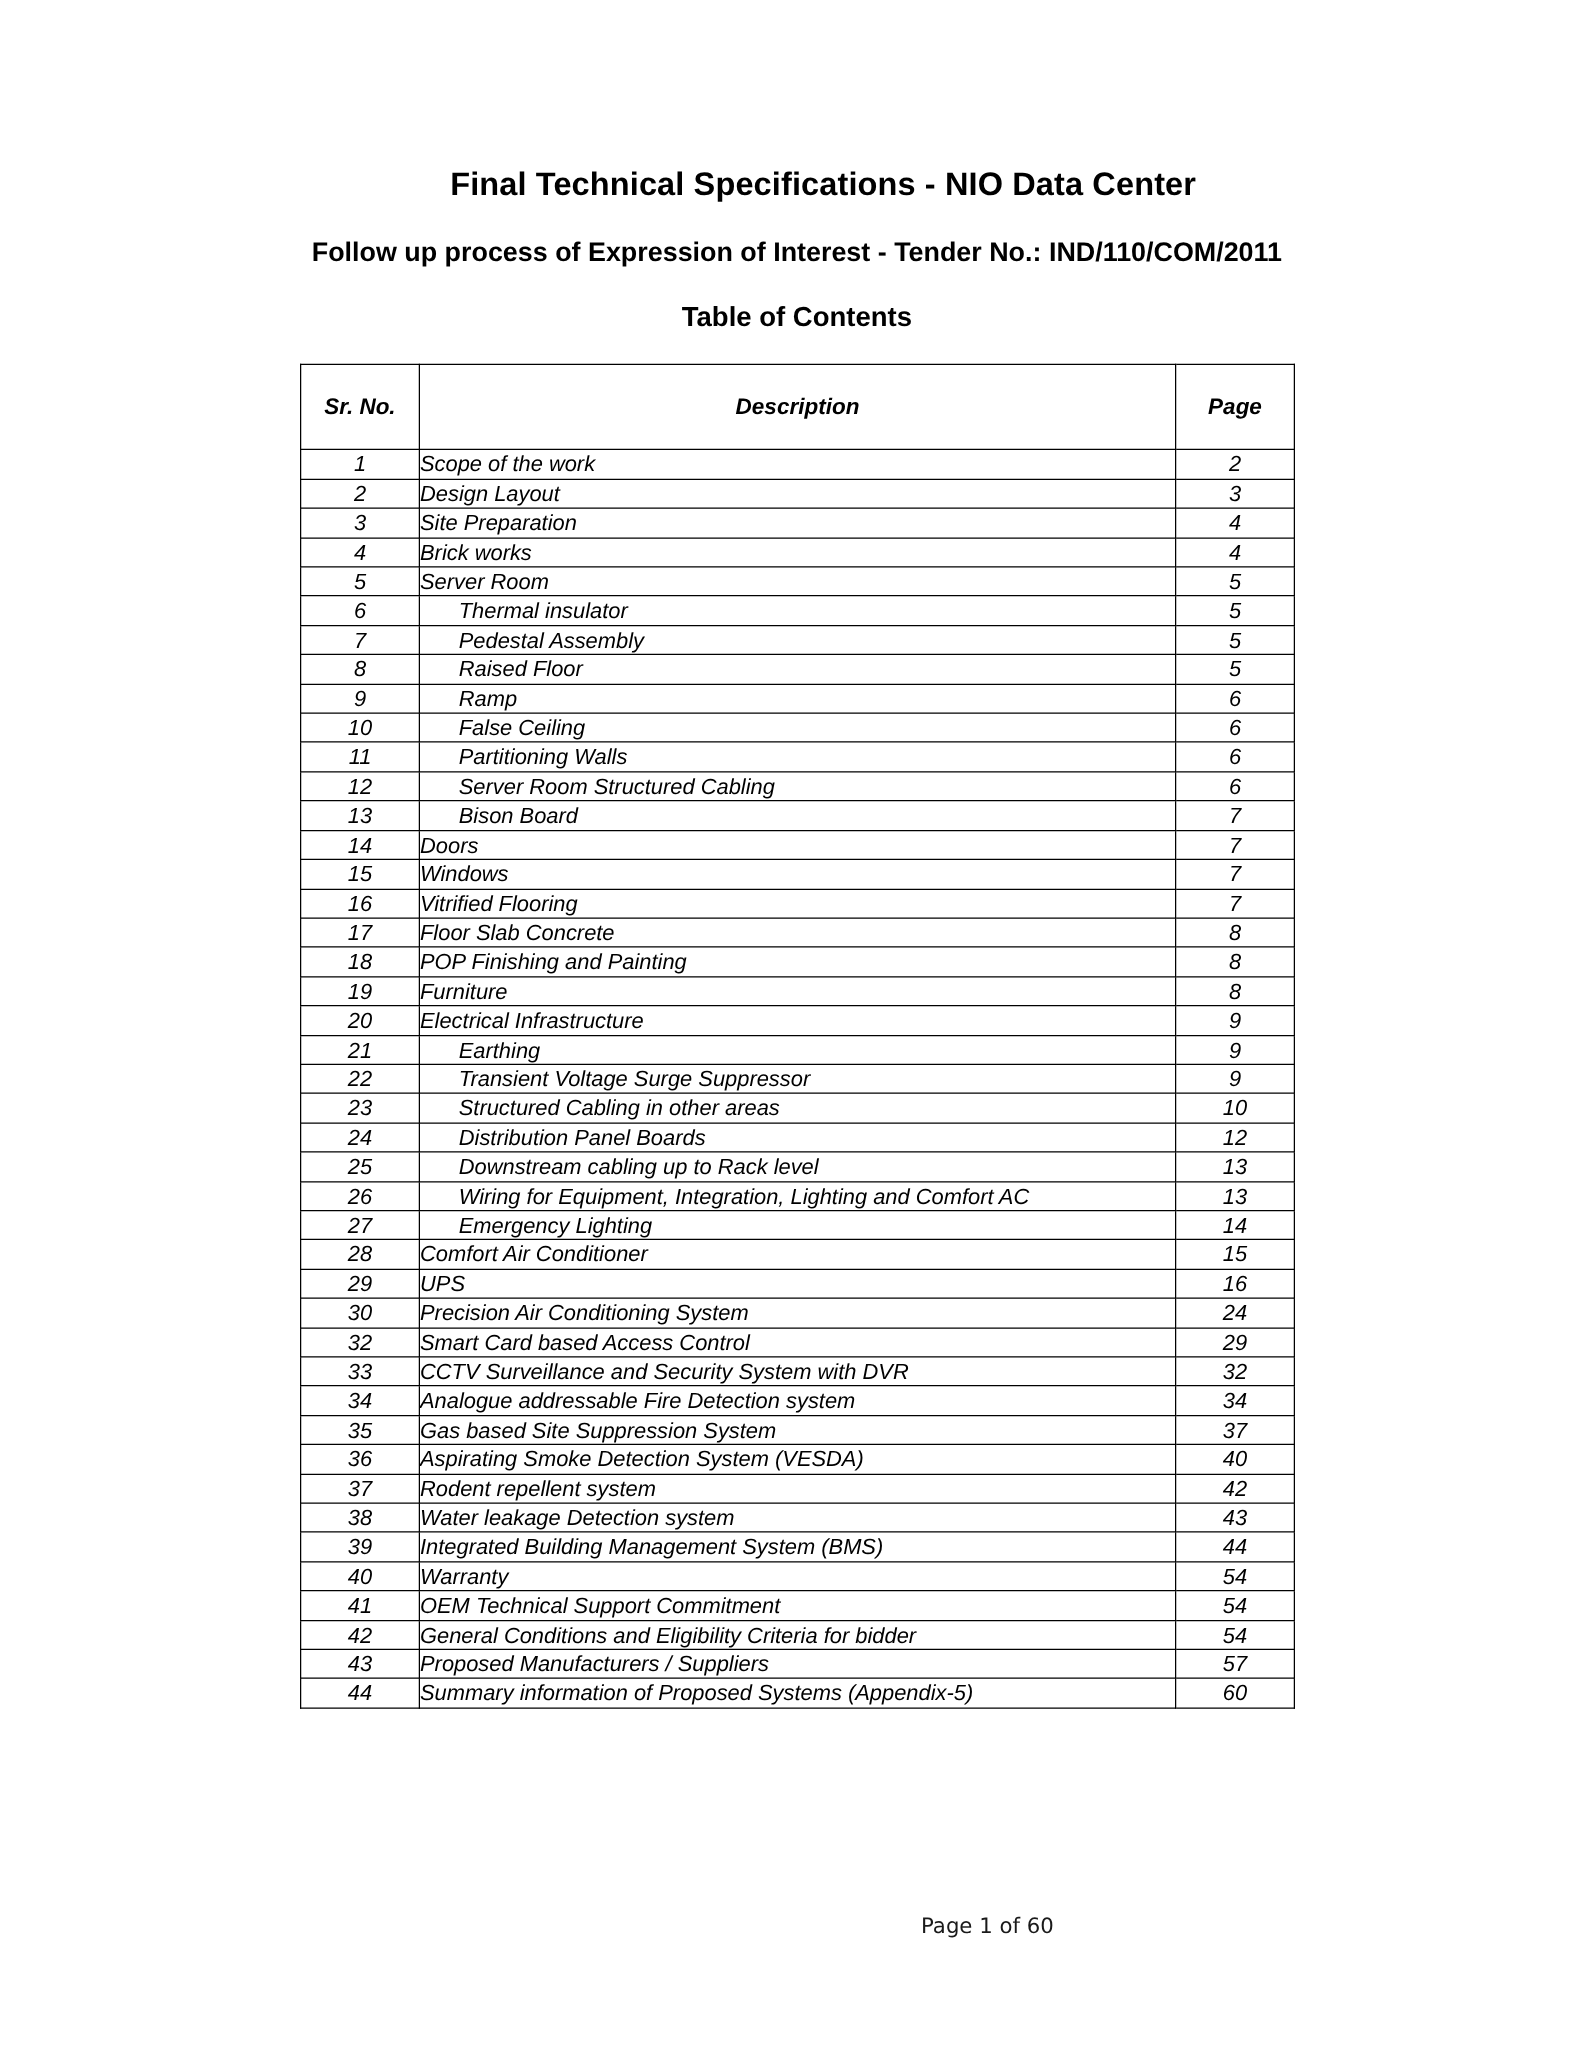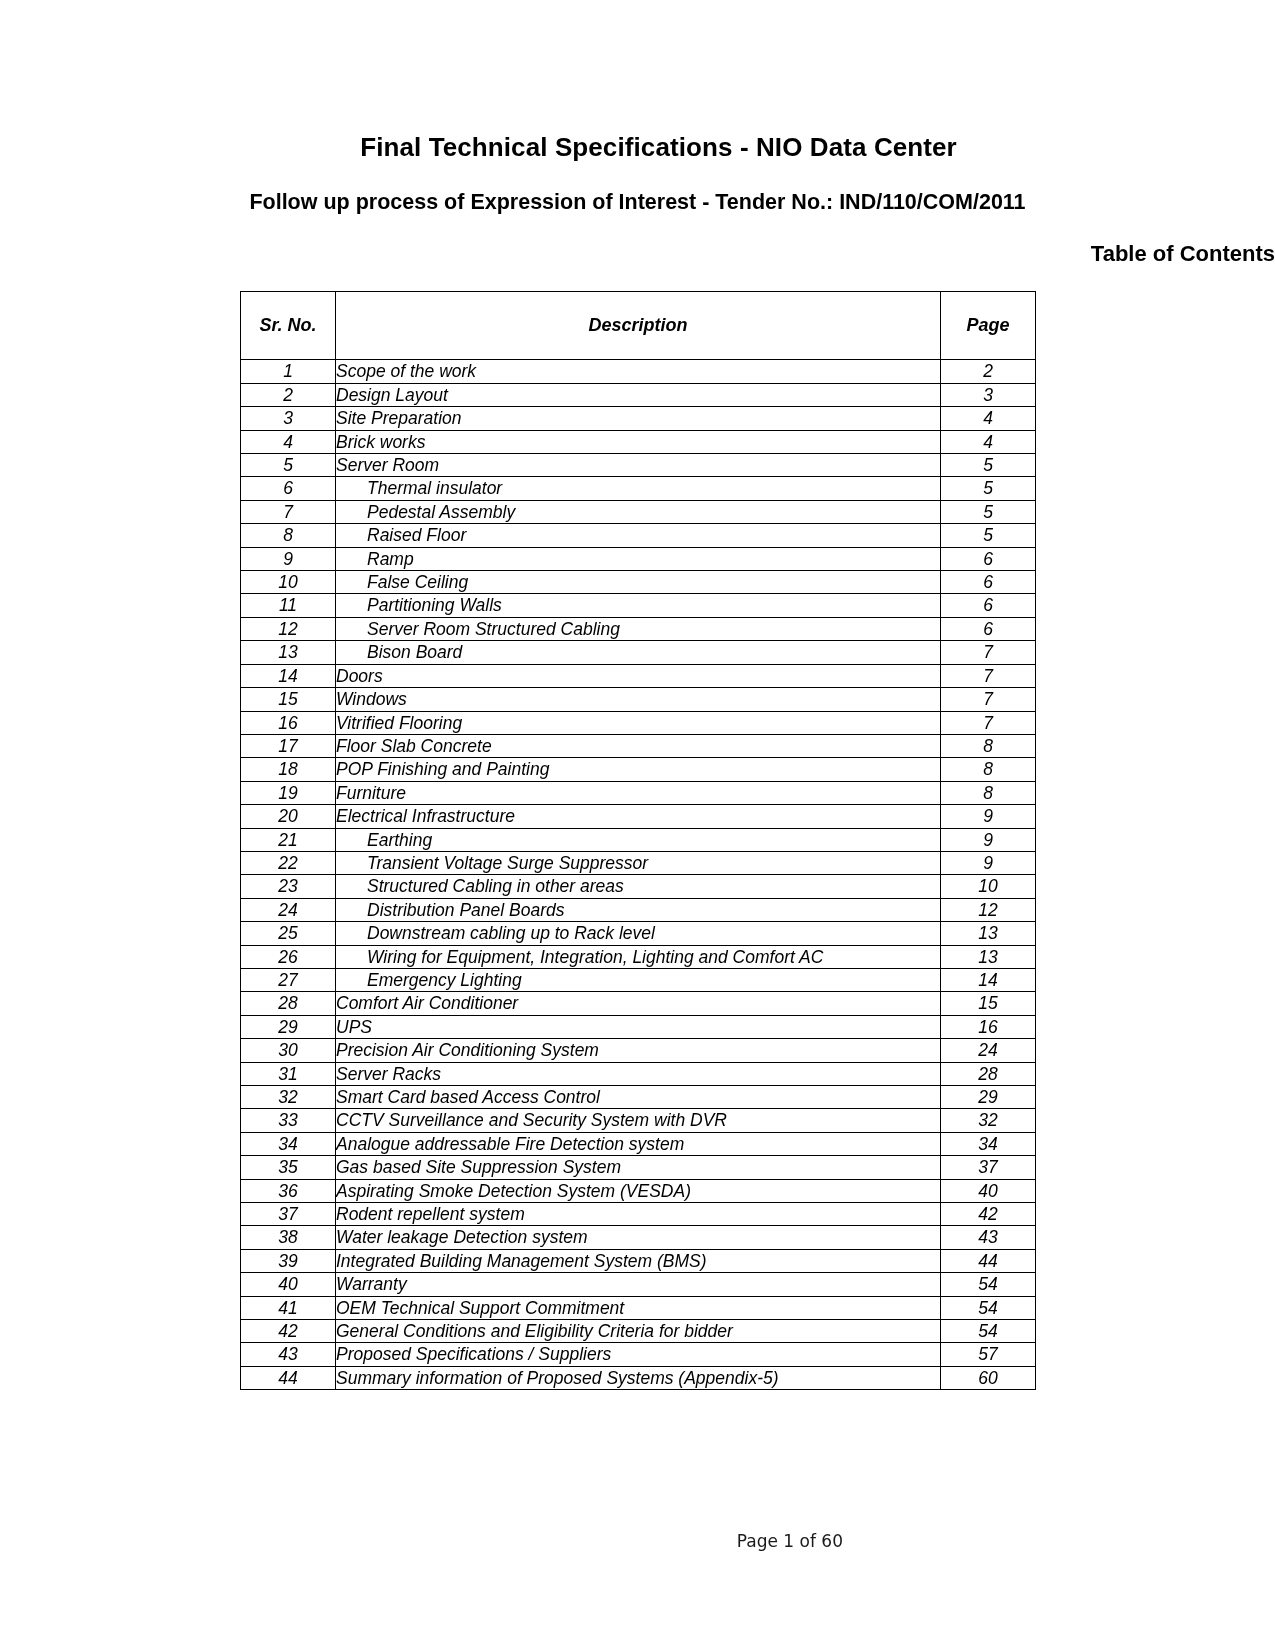--- a/index.html
+++ b/index.html
@@ -37,21 +37,21 @@
   }
   .doc-subtitle {
     text-align: center;
     font-size: 21.5px;
     font-weight: bold;
     margin: 0;
     padding-top: 29px;
     line-height: 1.1;
   }
   .toc-heading {
-    text-align: right;
+    text-align: center;
     font-size: 22px;
     font-weight: bold;
     margin: 0;
     padding-top: 28px;
     line-height: 1.1;
   }
 
   
   .toc-wrap {
     margin: 0 auto;
@@ -287,25 +287,20 @@
             <td class="sr">29</td>
             <td class="desc">UPS</td>
             <td class="page">16</td>
           </tr>
           <tr>
             <td class="sr">30</td>
             <td class="desc">Precision Air Conditioning System</td>
             <td class="page">24</td>
           </tr>
           <tr>
-            <td class="sr">31</td>
-            <td class="desc">Server Racks</td>
-            <td class="page">28</td>
-          </tr>
-          <tr>
             <td class="sr">32</td>
             <td class="desc">Smart Card based Access Control</td>
             <td class="page">29</td>
           </tr>
           <tr>
             <td class="sr">33</td>
             <td class="desc">CCTV Surveillance and Security System with DVR</td>
             <td class="page">32</td>
           </tr>
           <tr>
@@ -348,21 +343,21 @@
             <td class="desc">OEM Technical Support Commitment</td>
             <td class="page">54</td>
           </tr>
           <tr>
             <td class="sr">42</td>
             <td class="desc">General Conditions and Eligibility Criteria for bidder</td>
             <td class="page">54</td>
           </tr>
           <tr>
             <td class="sr">43</td>
-            <td class="desc">Proposed Specifications / Suppliers</td>
+            <td class="desc">Proposed Manufacturers / Suppliers</td>
             <td class="page">57</td>
           </tr>
           <tr>
             <td class="sr">44</td>
             <td class="desc">Summary information of Proposed Systems (Appendix-5)</td>
             <td class="page">60</td>
           </tr>
         </tbody>
     </table>
   </div>

